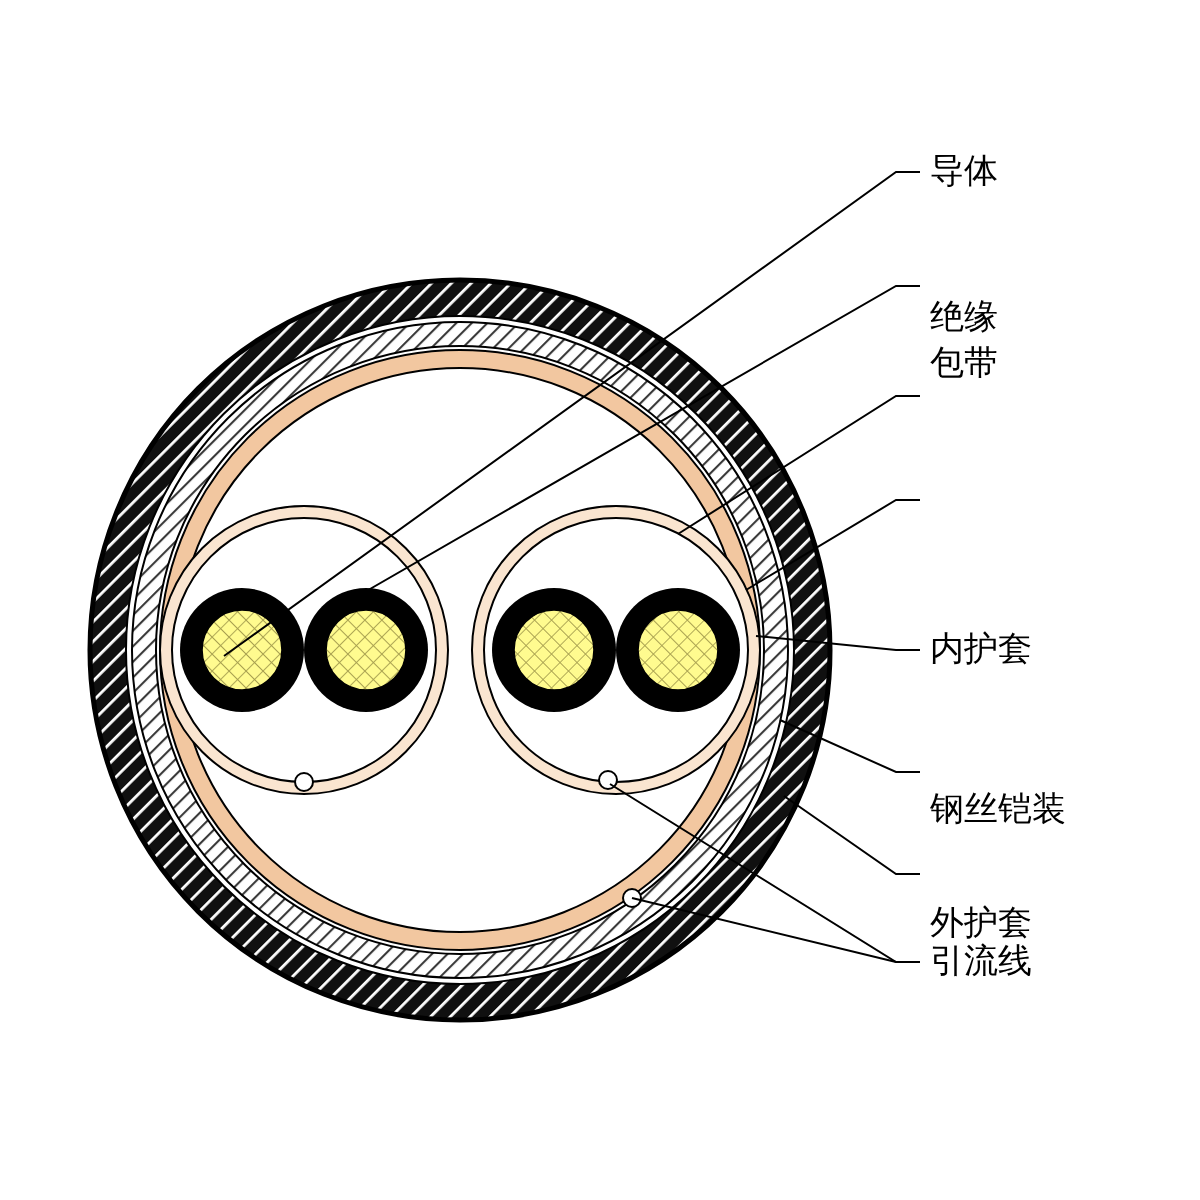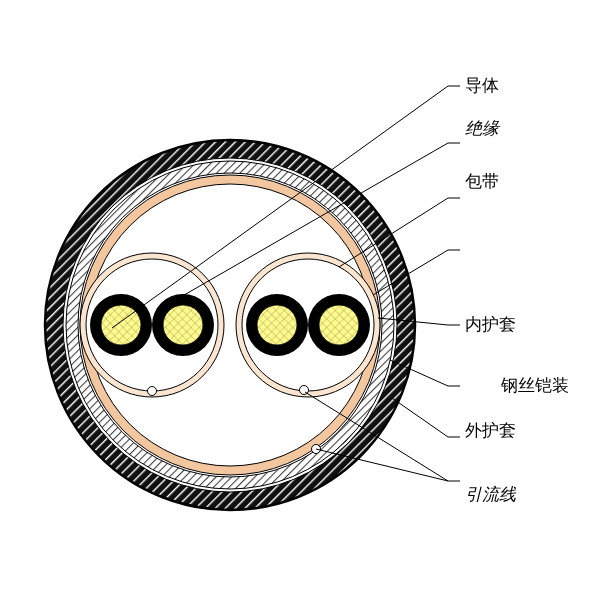--- a/index.html
+++ b/index.html
@@ -85,20 +85,20 @@
       <polyline points="373,295 448,250 460,250"></polyline>
       <polyline points="378,318 448,325 460,325"></polyline>
       <polyline points="390,360 448,386 460,386"></polyline>
       <polyline points="392,398 448,437 460,437"></polyline>
       <polyline points="305,392 448,481 460,481"></polyline>
       <polyline points="316,449 448,481"></polyline>
     </g>
   </svg>
 
   <div class="label" style="top:76px;">导体</div>
-  <div class="label" style="top:119px;font-style:italic;">绝缘</div>
+  <div class="label" style="top:149px;">绝缘</div>
   <div class="label" style="top:172px;">包带</div>
   <div class="label" style="top:315px;">内护套</div>
-  <div class="label" style="top:376px;margin-left:36px;">钢丝铠装</div>
-  <div class="label" style="top:421px;">外护套</div>
-  <div class="label" style="top:485px;font-style:italic;">引流线</div>
+  <div class="label" style="top:395px;">钢丝铠装</div>
+  <div class="label" style="top:452px;">外护套</div>
+  <div class="label" style="top:471px;">引流线</div>
 
 </div>
 
 </body></html>

